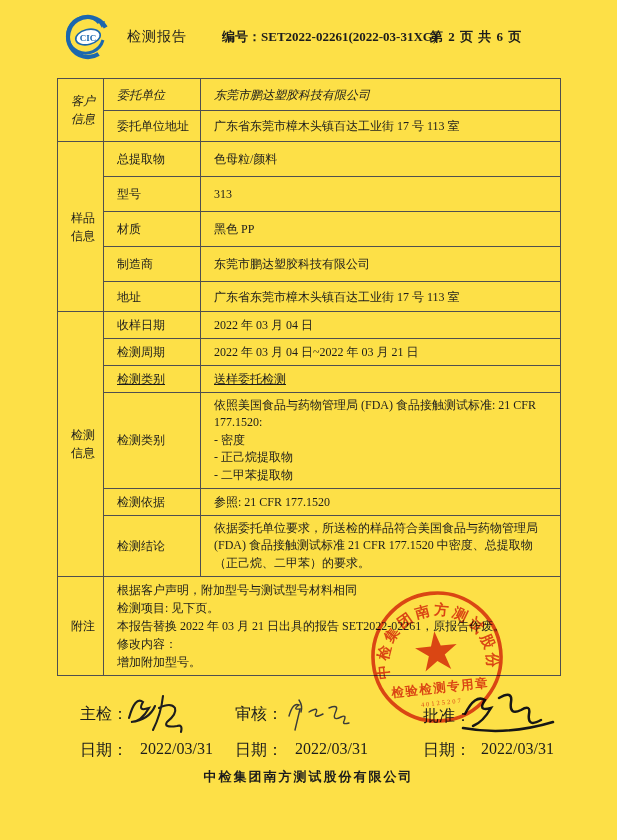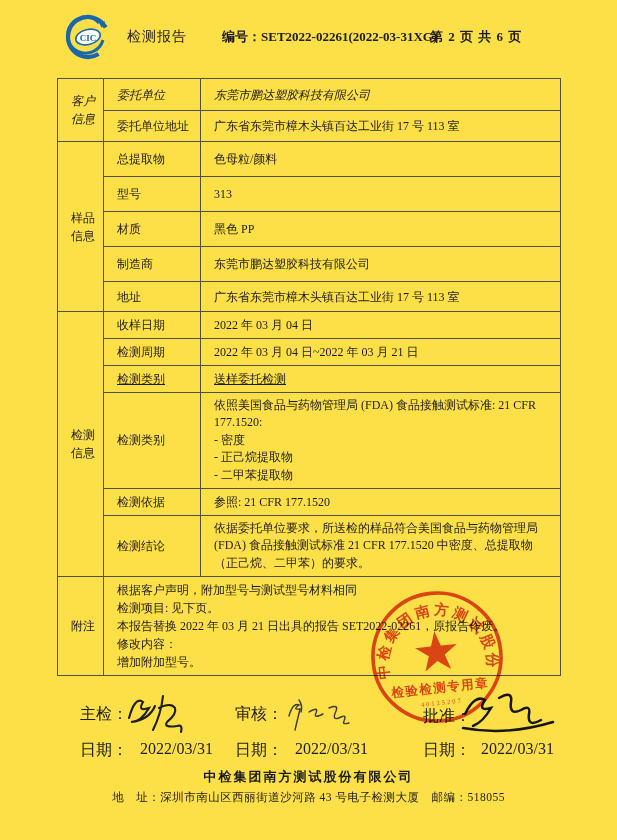--- a/index.html
+++ b/index.html
@@ -222,16 +222,15 @@
     <text font-size="14.5" fill="#d7382a" font-weight="bold" letter-spacing="3.2" font-family="Liberation Serif, serif">
       <textPath href="#ringArc" startOffset="2">中检集团南方测试股份有限公司</textPath>
     </text>
     <polygon fill="#d7382a" points="68,42 72.9,57 88.9,57 76,66.3 80.9,81.3 68,72 55.1,81.3 60,66.3 47.1,57 63.1,57"></polygon>
     <text x="68" y="103" text-anchor="middle" font-size="12.5" fill="#d7382a" font-weight="bold" letter-spacing="1.5" font-family="Liberation Serif, serif">检验检测专用章</text>
     <text x="68" y="116" text-anchor="middle" font-size="6.5" fill="#d7382a" letter-spacing="2" font-family="Liberation Serif, serif">40125207</text>
   </svg>
 
   <div class="foot">
     <div class="foot-co">中检集团南方测试股份有限公司</div>
-    <div class="foot-line">地　址：深圳市南山区西丽街道沙河路 43 号电子检测大厦　邮编：518055</div>
   </div>
 
 </div>
 
 </body></html>

